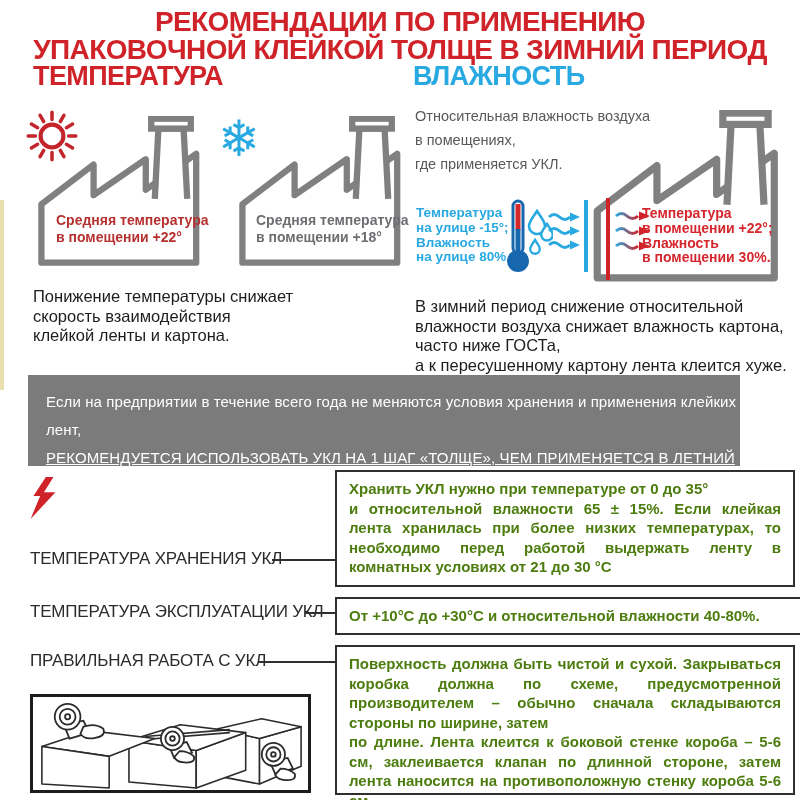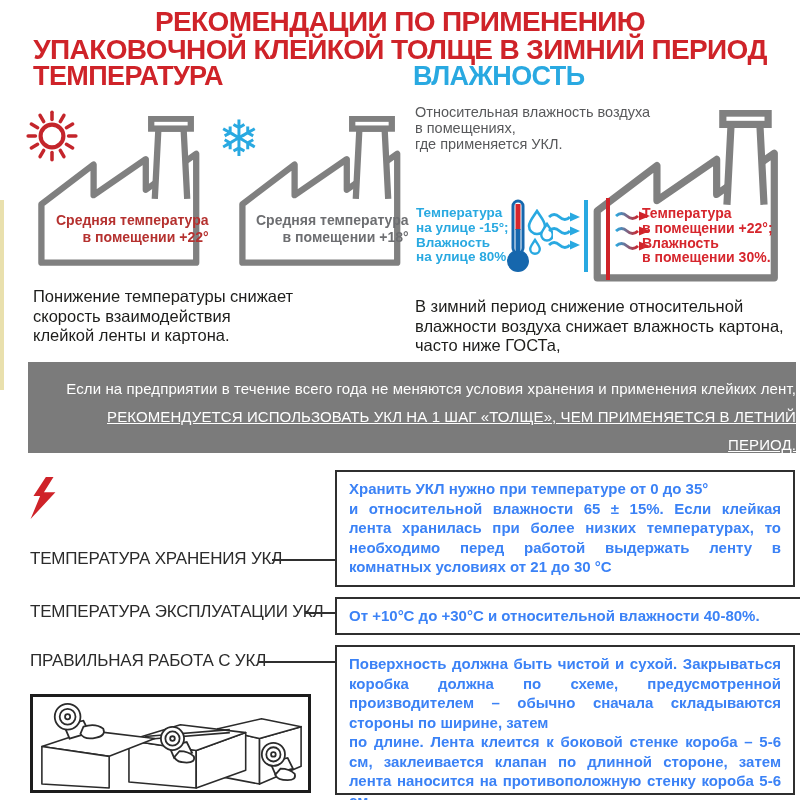--- a/index.html
+++ b/index.html
@@ -4,31 +4,31 @@
 <style>
   html,body{margin:0;padding:0;background:#fff;}
   #canvas{position:relative;width:800px;height:800px;background:#fff;overflow:hidden;
           font-family:"Liberation Sans",sans-serif;}
   .abs{position:absolute;}
   .pre{white-space:pre-line;}
   .red{color:#cf2329;}
   .blue{color:#29a9e1;}
   .h-title{left:0;right:0;text-align:center;font-weight:bold;font-size:28px;letter-spacing:-0.6px;color:#cf2329;}
   .h-sec{font-weight:bold;font-size:27px;letter-spacing:-0.6px;}
-  .fac-label{font-weight:bold;font-size:14px;line-height:17px;text-align:right;}
+  .fac-label{font-weight:bold;font-size:14px;line-height:17px;}
   .caption{font-weight:normal;font-size:16.5px;line-height:19.5px;color:#1d1d1b;}
   .small-label{font-weight:bold;font-size:13.5px;line-height:14.8px;}
-  .intro{font-size:14.5px;line-height:16px;color:#58595b;font-weight:500;}
+  .intro{font-size:14.5px;line-height:24px;color:#58595b;font-weight:500;}
   .band{background:#7b7b7b;color:#ffffff;padding:13px 0 0 18px;box-sizing:border-box;}
   .band div{font-size:15px;line-height:28px;letter-spacing:0.1px;}
   .band .u{text-decoration:underline;}
   .imp-head{font-weight:bold;font-size:27px;letter-spacing:-0.6px;color:#cf2329;}
   .row-label{font-size:17px;color:#2b2b2b;letter-spacing:-0.2px;font-weight:500;}
   .info-box{border:2px solid #2f2f2f;box-sizing:border-box;background:#fff;
-            font-size:15px;font-weight:600;line-height:19.5px;color:#3b82f6;
+            font-size:15px;font-weight:600;line-height:19.5px;color:#4d7c0f;
             text-align:justify;padding:7px 12px;}
   .connector{height:2px;background:#2f2f2f;}
   .vline{width:4px;}
   .strip{background:#e9e0ad;}
   .illus{border:3px solid #1c1c1c;box-sizing:border-box;background:#fff;}
   .snow{font-size:50px;line-height:50px;color:#29a9e1;}
 </style>
 </head>
 <body>
 
@@ -153,21 +153,21 @@
 Влажность
 в помещении 30%.</div>
 
   <div class="abs pre caption" style="left:415px;top:297px;">В зимний период снижение относительной
 влажности воздуха снижает влажность картона,
 часто ниже ГОСТа,
 а к пересушенному картону лента клеится хуже.</div>
 
   <div class="abs strip" style="left:0;top:200px;width:4px;height:190px;"></div>
 
-  <div class="abs band" style="left:28px;top:362px;width:768px;height:91px;text-align:right;">
+  <div class="abs band" style="left:28px;top:375px;width:712px;height:91px;">
     <div>Если на предприятии в течение всего года не меняются условия хранения и применения клейких лент,</div>
     <div class="u">РЕКОМЕНДУЕТСЯ ИСПОЛЬЗОВАТЬ УКЛ НА 1 ШАГ «ТОЛЩЕ», ЧЕМ ПРИМЕНЯЕТСЯ В ЛЕТНИЙ ПЕРИОД.</div>
   </div>
 
   <svg class="abs" style="left:30px;top:477px;" width="26" height="42" viewBox="0 0 26 44">
     <polygon points="16,0 3,20 10,20 0,44 26,16 14,16 24,0" fill="#cf2329"></polygon>
   </svg>
 
   <div class="abs info-box pre" style="left:335px;top:470px;width:460px;height:117px;">Хранить УКЛ  нужно при температуре от 0 до 35°
 и относительной влажности 65 ± 15%. Если клейкая лента хранилась при более низких температурах, то необходимо перед работой выдержать ленту в комнатных условиях от 21 до 30 °С</div>

